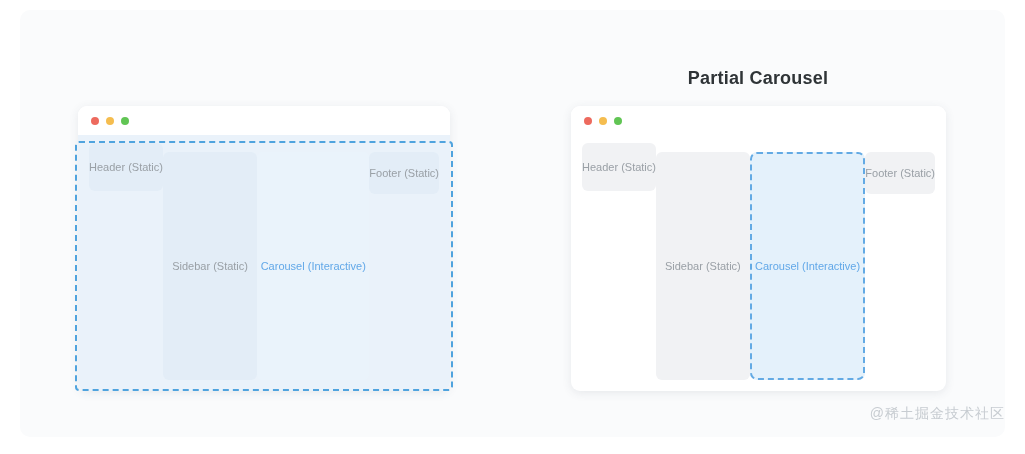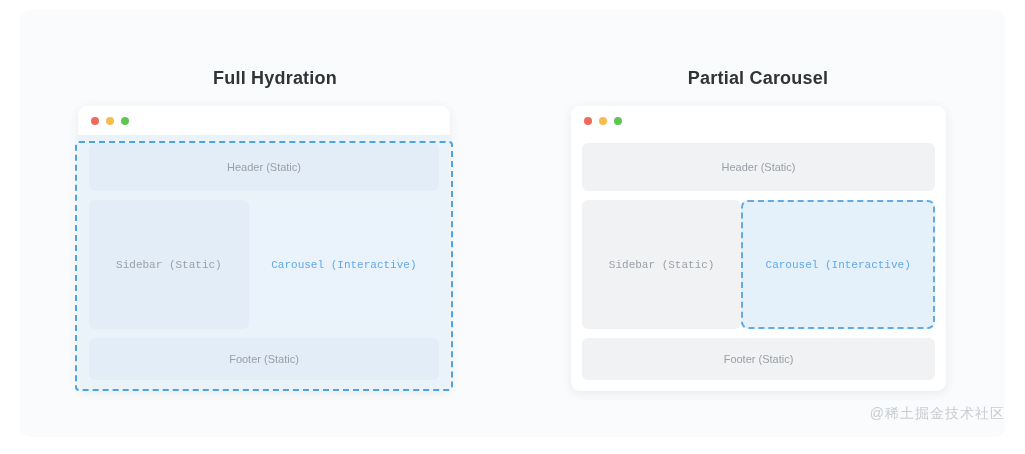--- a/index.html
+++ b/index.html
@@ -77,21 +77,21 @@
 
   .viewport {
     position: absolute;
     left: 0;
     right: 0;
     top: 29px;
     bottom: 0;
     padding: 8px 11px 11px 11px;
     box-sizing: border-box;
     display: flex;
-    flex-direction: column;
+    flex-direction: row;
   }
   
   .viewport.tinted { background: #eaf2fa; }
 
   .block {
     background: #f1f2f4;
     border-radius: 6px;
     display: flex;
     align-items: center;
     justify-content: center;
@@ -102,21 +102,20 @@
   .viewport.tinted .block { background: #e3edf7; }
 
   .block-header { height: 48px; flex: none; }
   .block-footer { height: 42px; flex: none; margin-top: 9px; }
 
   .row-middle {
     flex: 1;
     display: flex;
     margin-top: 9px;
     min-height: 0;
-    font-family: Liberation Mono, monospace;
   }
   .block-sidebar { flex: 1.05; }
   .block-carousel { flex: 1.25; }
 
   
   .interactive-text { color: #62a8e8; }
 
   
   .viewport.tinted .block-carousel { background: #eaf3fb; }
 
@@ -151,21 +150,20 @@
     white-space: nowrap;
   }
 </style>
 </head>
 <body>
 
 <div class="stage">
 
   <div class="panel panel-left">
 
-    <div class="panel-title">Full Hydration</div>
 
     <div class="window window-left">
 
       <div class="titlebar">
         <span class="dot" style="background:#ed6a5e"></span>
         <span class="dot" style="background:#f5bd4f"></span>
         <span class="dot" style="background:#61c554"></span>
       </div>
 
       <div class="viewport tinted">

